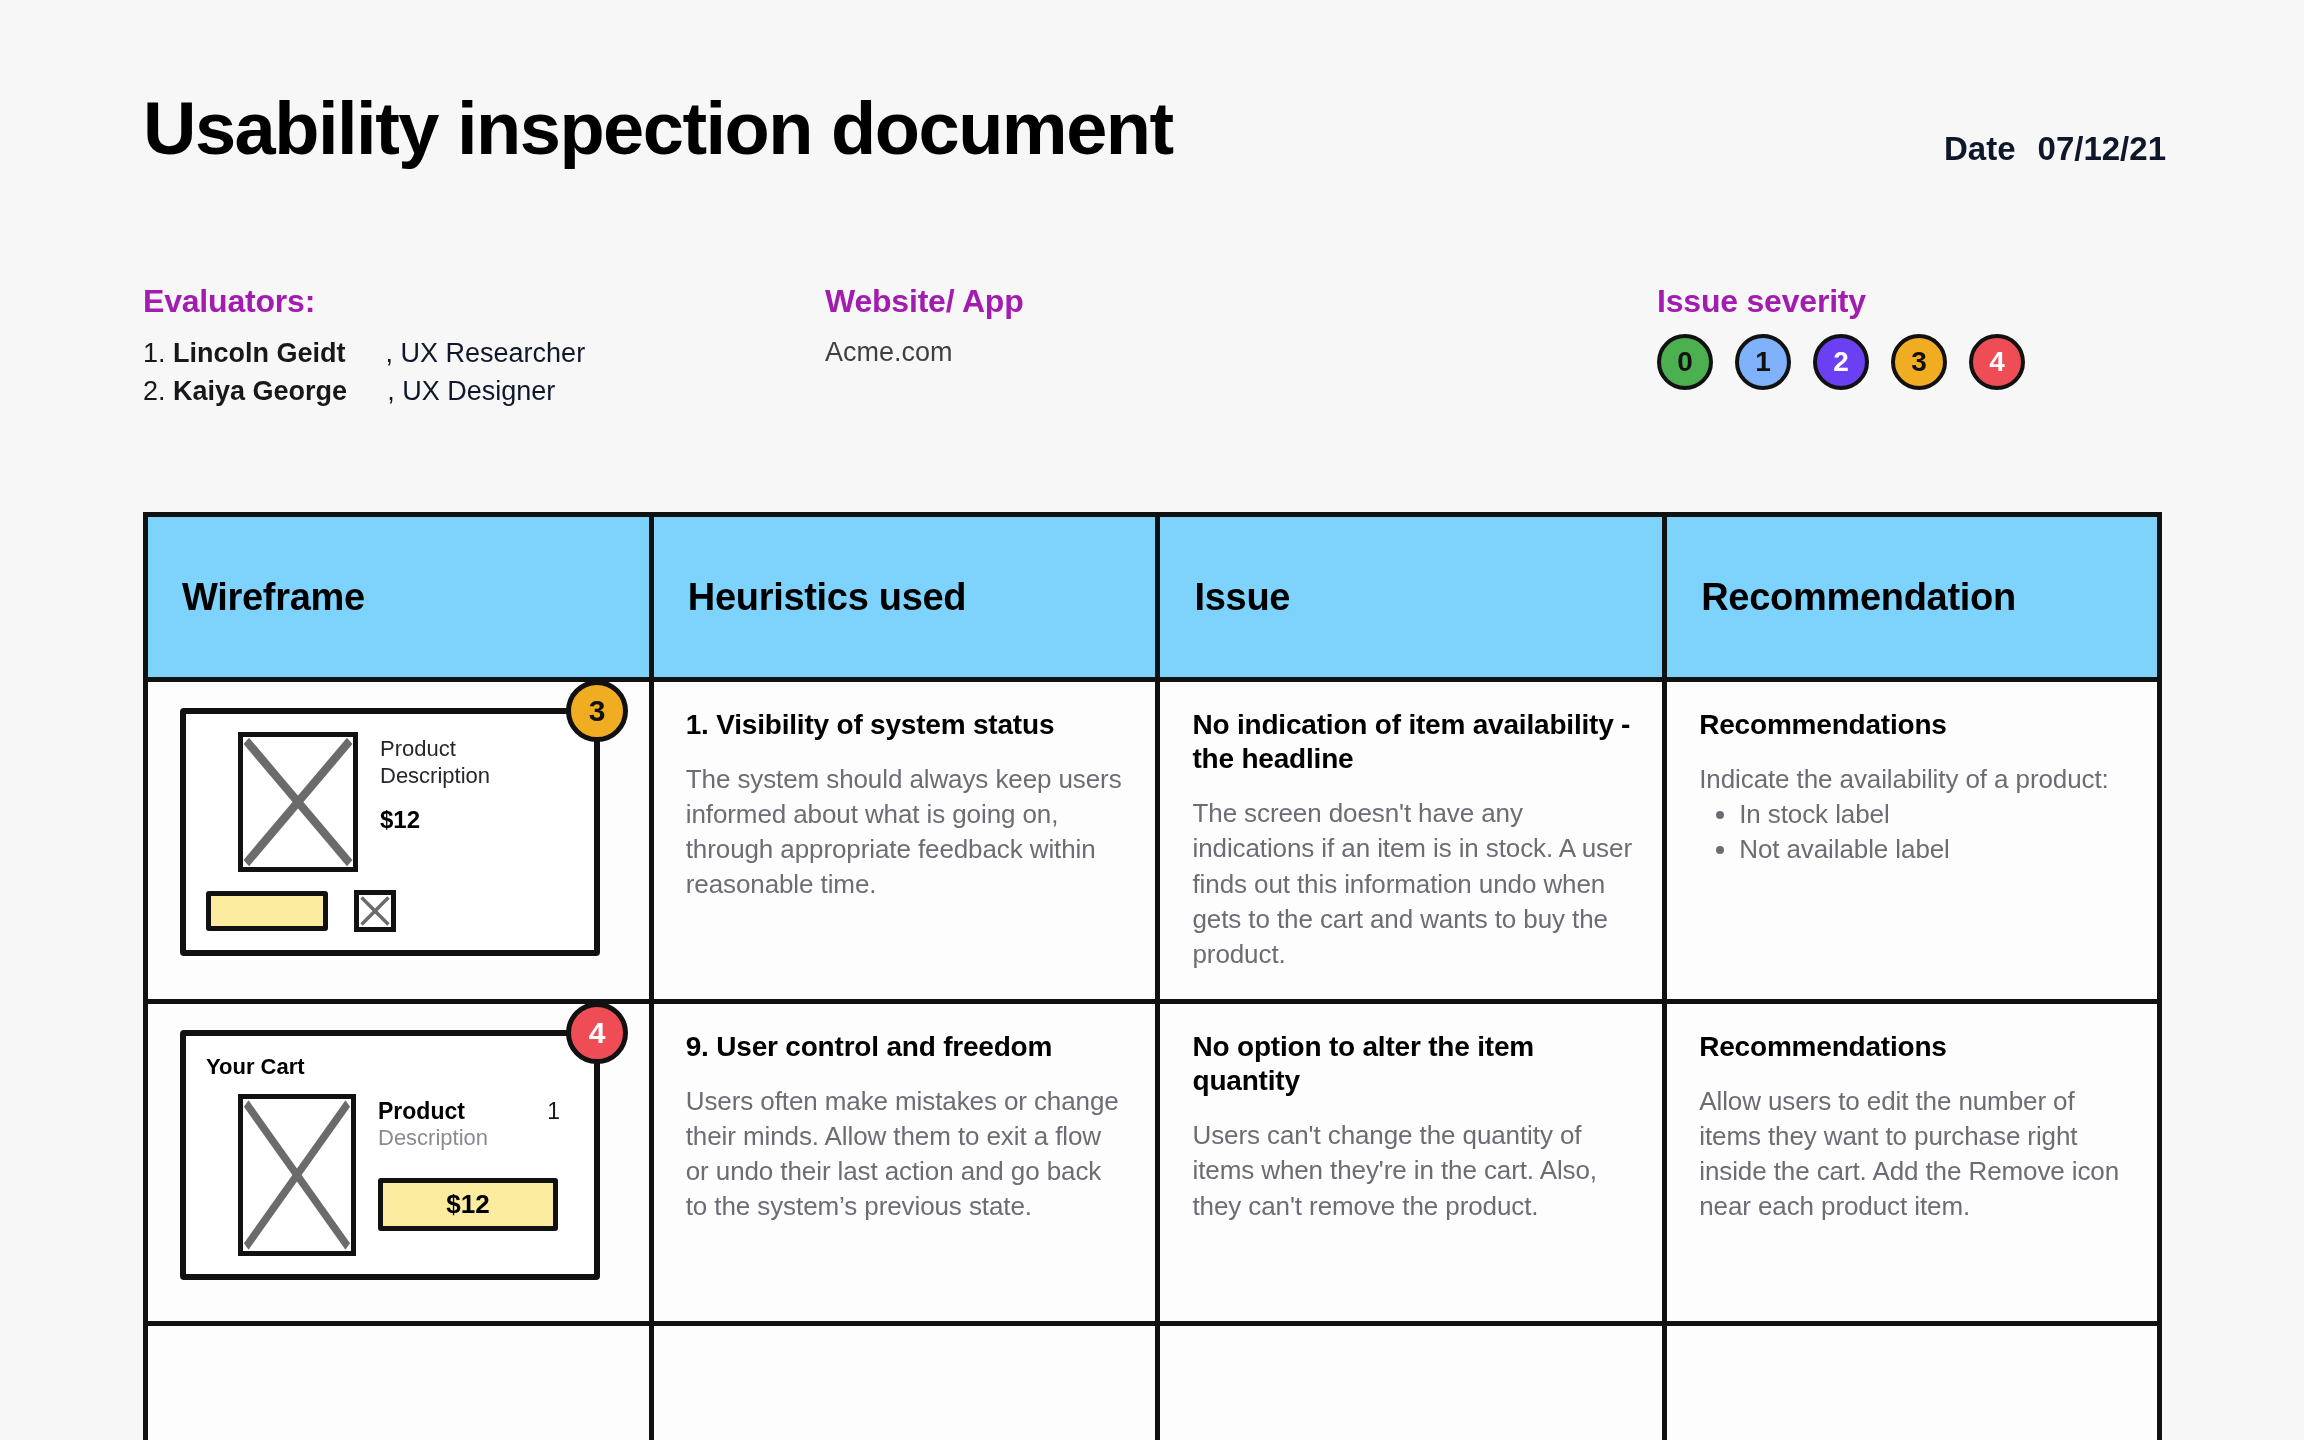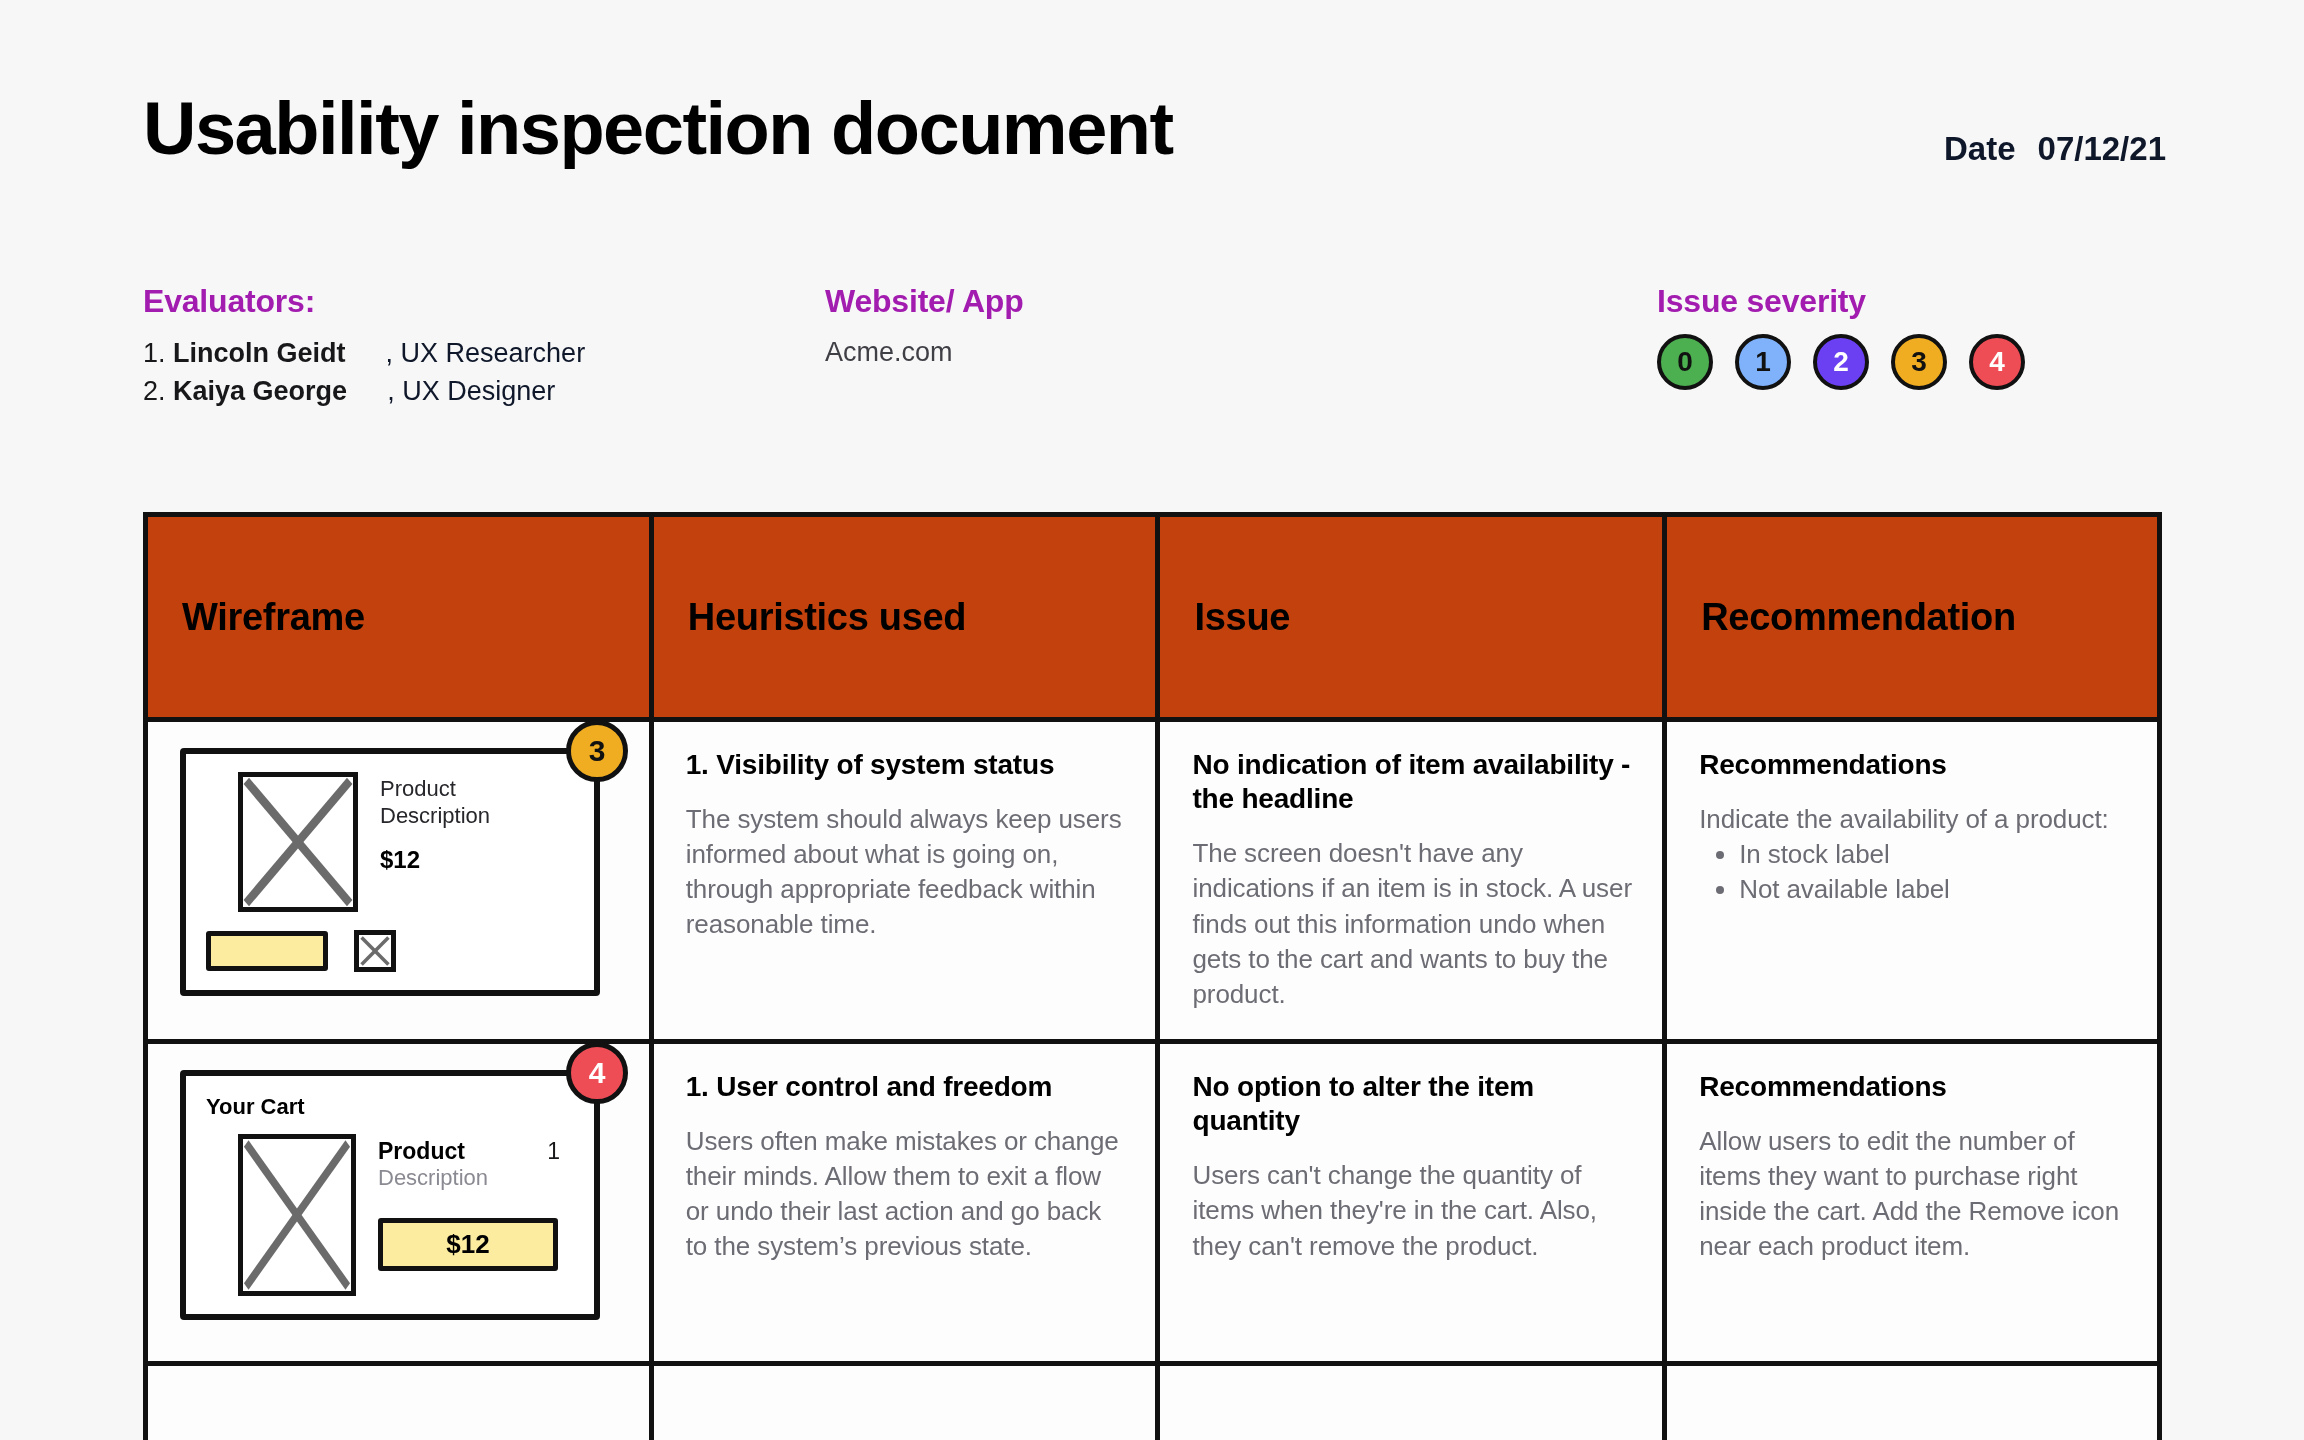--- a/index.html
+++ b/index.html
@@ -125,22 +125,22 @@
     box-sizing: border-box;
     border-right: 5px solid #111;
     padding: 26px 30px 26px 32px;
   }
   .c1 { width: 507px; }
   .c2 { width: 508px; }
   .c3 { width: 508px; }
   .c4 { width: 496px; }
 
   .thead .tcell {
-    background: #c2410c;
-    height: 200px;
+    background: #7dd3fc;
+    height: 160px;
     display: flex;
     align-items: center;
     padding-left: 34px;
   }
   .th-label {
     font-size: 38px;
     font-weight: 700;
     color: #000;
     letter-spacing: -0.3px;
   }
@@ -402,21 +402,21 @@
                   </div>
                   <div class="wf-txt wf-muted">Description</div>
                   <div class="wf-pricechip">$12</div>
                 </div>
               </div>
             </div>
           </div>
         </div>
 
         <div class="tcell c2">
-          <p class="cell-head">1. User control and freedom</p>
+          <p class="cell-head">9. User control and freedom</p>
           <p class="cell-body">Users often make mistakes or change their minds. Allow them to exit a flow or undo their last action and go back to the system’s previous state.</p>
         </div>
 
         <div class="tcell c3">
           <p class="cell-head">No option to alter the item quantity</p>
           <p class="cell-body">Users can't change the quantity of items when they're in the cart. Also, they can't remove the product.</p>
         </div>
 
         <div class="tcell c4">
           <p class="cell-head">Recommendations</p>

